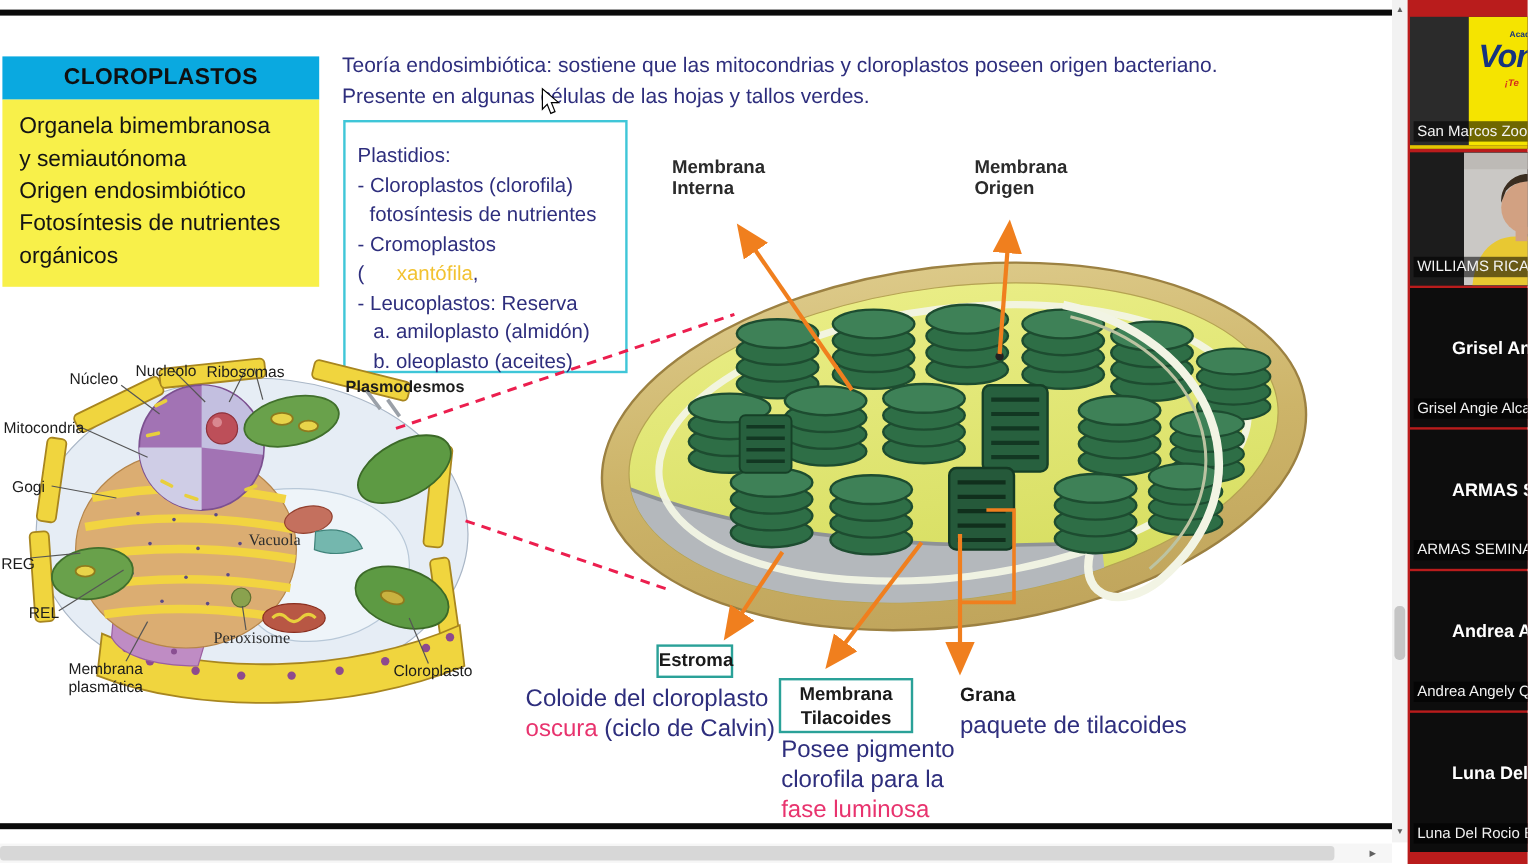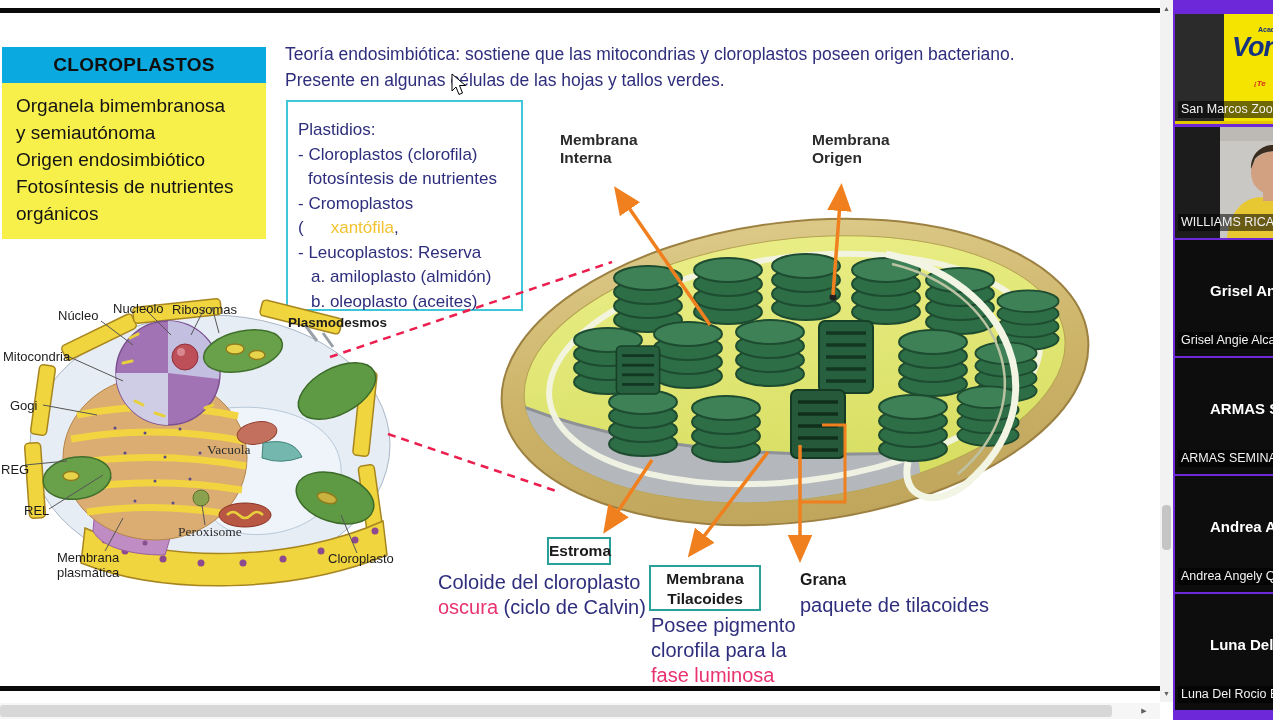--- a/index.html
+++ b/index.html
@@ -41,31 +41,31 @@
   #vscroll { position:absolute; left:1160px; top:0; width:13px; height:702px; background:#f2f2f2; }
   #vscroll .arr { position:absolute; left:0; width:13px; height:13px; color:#606060; font-size:7px;
                   display:flex; align-items:center; justify-content:center; }
   #vthumb { position:absolute; left:2px; top:505px; width:9px; height:45px; background:#c5c5c5; border-radius:4px; }
   #hscroll { position:absolute; left:0; top:703px; width:1160px; height:16px; background:#f6f6f6; }
   #hthumb { position:absolute; left:0; top:2px; width:1112px; height:12px; background:#d7d7d7; border-radius:3px; }
   #hscroll .arr { position:absolute; top:0; width:16px; height:16px; color:#606060; font-size:7px;
                   display:flex; align-items:center; justify-content:center; }
 
   
-  #sidebar { position:absolute; left:1173px; top:0; width:100px; height:720px; background:#6d28d9; overflow:hidden; }
+  #sidebar { position:absolute; left:1173px; top:0; width:100px; height:720px; background:#b91c1c; overflow:hidden; }
   .tile { position:absolute; left:2px; width:180px; background:#0d0d0d; overflow:hidden; }
   .tile .dname { position:absolute; left:35px; top:42px; color:#fff; font-weight:700; font-size:15px; white-space:nowrap; }
   .tile .nlabel { position:absolute; left:3px; bottom:7px; color:#f2f2f2; font-size:12.5px; white-space:nowrap;
                   background:rgba(0,0,0,.55); padding:1px 5px 2px 3px; }
   #logo-tile { top:14px; height:110px; background:#2b2b2b; border-bottom:3px solid #e5c500; }
   #logo-yellow { position:absolute; left:49px; top:0; width:131px; height:107px; background:#f5e400;
                  display:flex; flex-direction:column; align-items:flex-start; padding:12px 0 0 8px; }
   #logo-small { font-size:7px; font-weight:700; color:#16337f; margin-left:26px; }
   #logo-brand { font-size:27px; font-weight:800; font-style:italic; color:#16337f; letter-spacing:-1px; line-height:28px; }
-  #logo-tag { font-size:8px; font-style:italic; font-weight:700; color:#d42a1e; margin-left:22px; margin-top:18px; }
+  #logo-tag { font-size:8px; font-style:italic; font-weight:700; color:#d42a1e; margin-left:22px; margin-top:4px; }
   #logo-tile .nlabel { bottom:3px; }
   #video-tile { top:127px; height:111px; background:#1c1c1c; }
 </style>
 </head>
 <body>
 
 <div id="stage">
 
   <div id="slide">
     <div class="blackbar" style="top:8px"></div>

